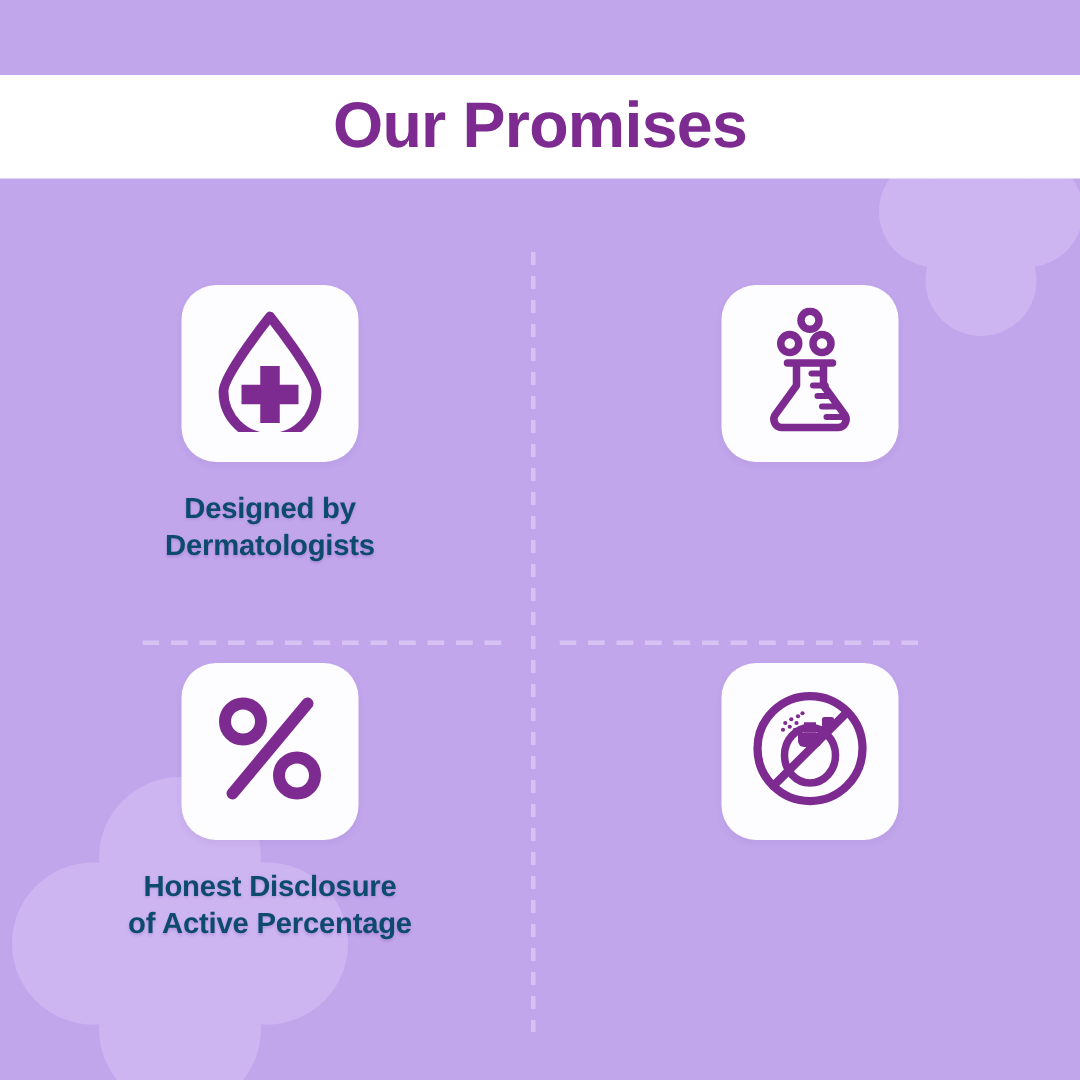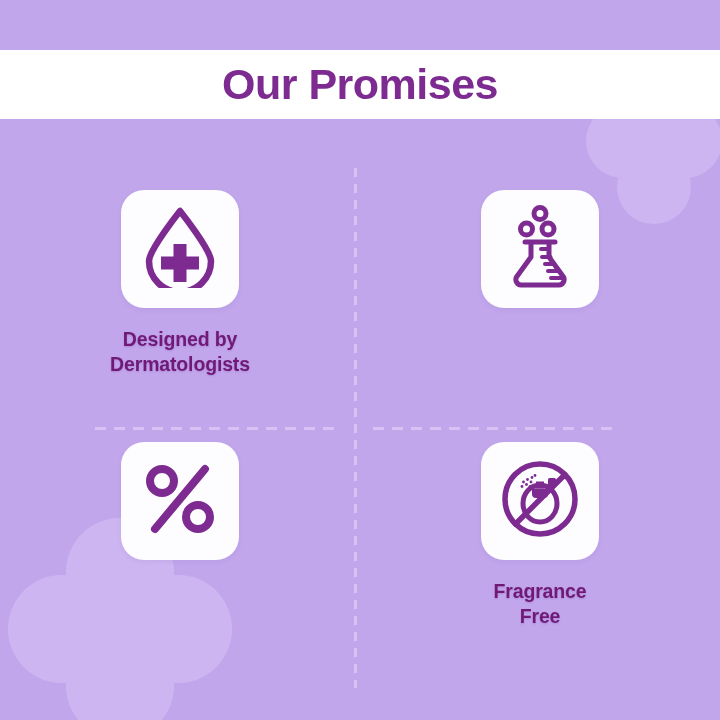--- a/index.html
+++ b/index.html
@@ -128,21 +128,21 @@
     height: 118px;
     background: #fdfcfe;
     border-radius: 23px;
     display: flex;
     align-items: center;
     justify-content: center;
     box-shadow: 0 2px 5px rgba(90, 50, 140, 0.07);
   }
   .promise-label {
     margin-top: 19px;
-    color: #701a75;
+    color: #0c4a6e;
     font-size: 19.5px;
     font-weight: 700;
     line-height: 1.28;
     text-align: center;
     letter-spacing: -0.15px;
     text-shadow: 0 1px 2px rgba(118, 72, 168, 0.30);
     white-space: pre-line;
   }
 </style>
 </head>
@@ -210,20 +210,22 @@
     <div class="promise-cell">
       <div class="icon-card">
         <span>
           <svg width="74" height="74" viewBox="0 0 74 74" fill="none">
             <circle cx="19" cy="19" r="12" stroke="#7d2b91" stroke-width="8" fill="none"></circle>
             <circle cx="55" cy="55" r="12" stroke="#7d2b91" stroke-width="8" fill="none"></circle>
             <path d="M62 7 L12 67" stroke="#7d2b91" stroke-width="8" stroke-linecap="round"></path>
           </svg>
         </span>
       </div>
+      <div class="promise-label">Honest Disclosure
+of Active Percentage</div>
     </div>
 
     <div class="promise-cell">
       <div class="icon-card">
         <span>
           <svg width="82" height="82" viewBox="0 0 82 82" fill="none">
             <circle cx="41" cy="41" r="35" stroke="#7d2b91" stroke-width="5.5" fill="none"></circle>
             <path d="M16.5 66 L65.5 17" stroke="#7d2b91" stroke-width="5.5" stroke-linecap="round"></path>
             <path d="M41 45.5 m -17 0 a 17 18.5 0 1 0 34 0 a 17 18.5 0 1 0 -34 0" stroke="#7d2b91" stroke-width="5" fill="none"></path>
             <path d="M33 30.5 H49 V36 A4 4 0 0 1 45 40 H37 A4 4 0 0 1 33 36 Z" fill="#7d2b91"></path>
@@ -233,18 +235,16 @@
             <circle cx="28.5" cy="21.5" r="1.4" fill="#7d2b91"></circle>
             <circle cx="24.5" cy="24" r="1.4" fill="#7d2b91"></circle>
             <circle cx="32" cy="24" r="1.4" fill="#7d2b91"></circle>
             <circle cx="27.5" cy="26.5" r="1.4" fill="#7d2b91"></circle>
             <circle cx="31" cy="28.5" r="1.4" fill="#7d2b91"></circle>
             <circle cx="36" cy="17.5" r="1.4" fill="#7d2b91"></circle>
             <circle cx="23" cy="28.5" r="1.4" fill="#7d2b91"></circle>
           </svg>
         </span>
       </div>
-      <div class="promise-label">Fragrance
-Free</div>
     </div>
 
   </div>
 </div>
 
 </body></html>

